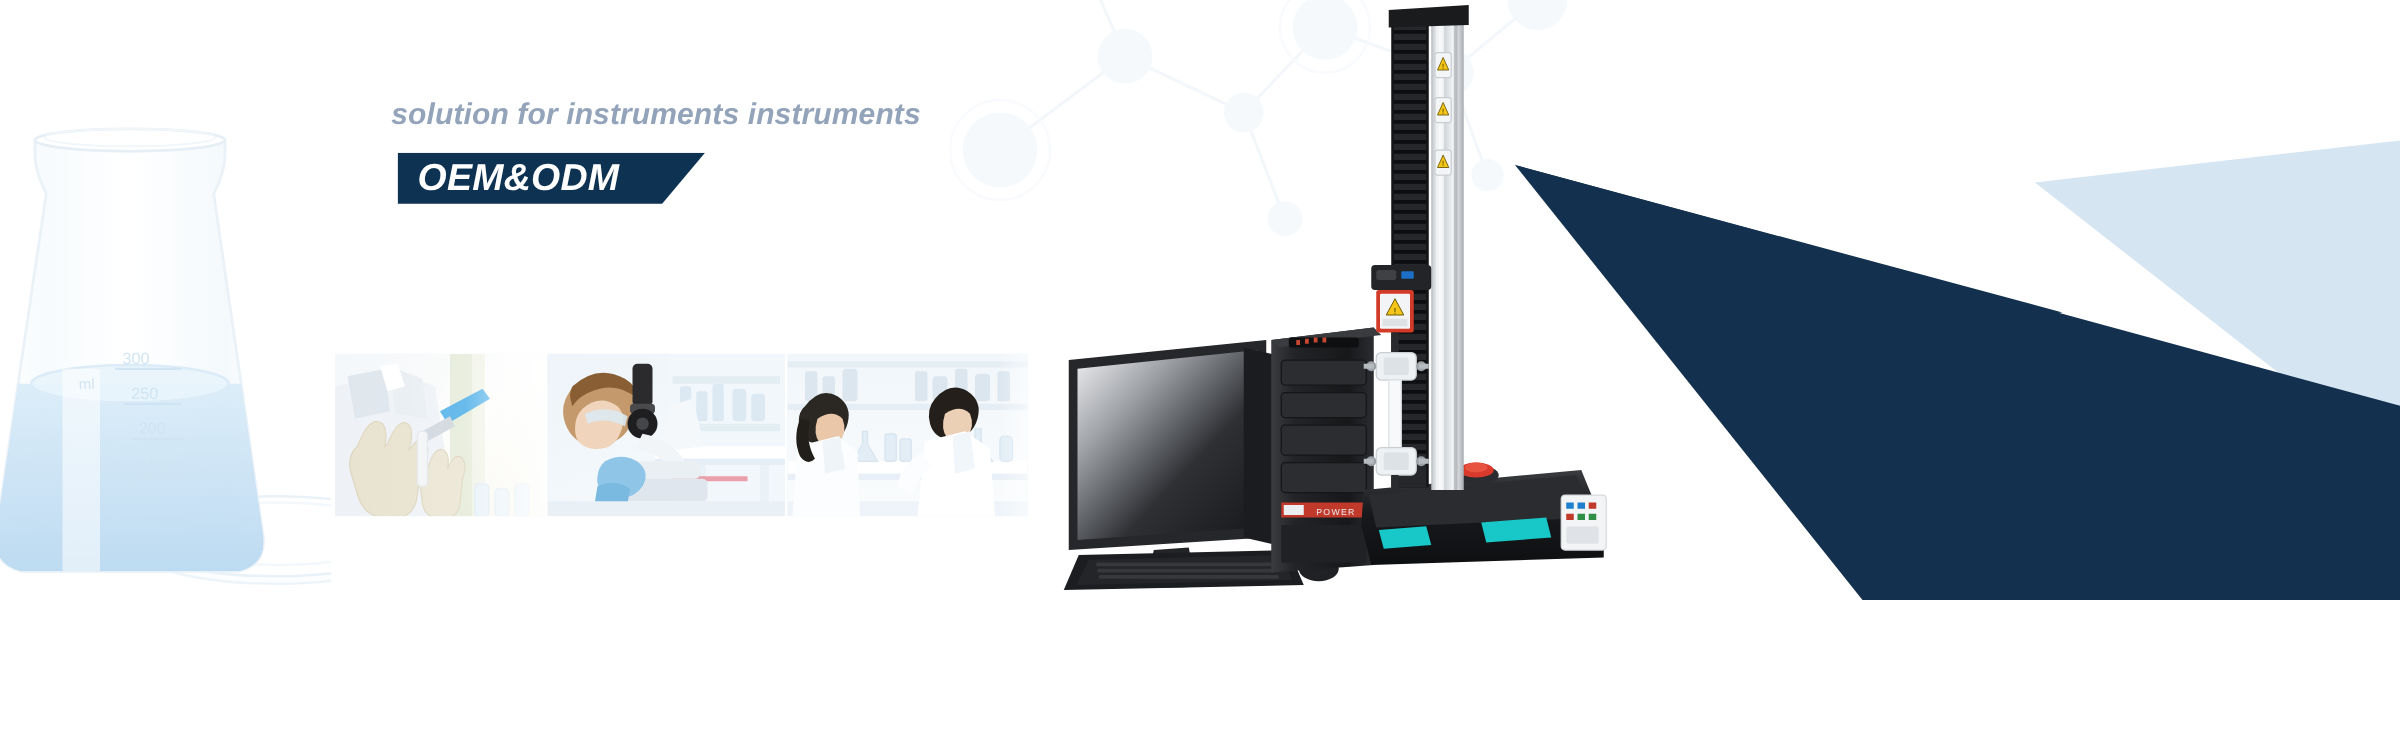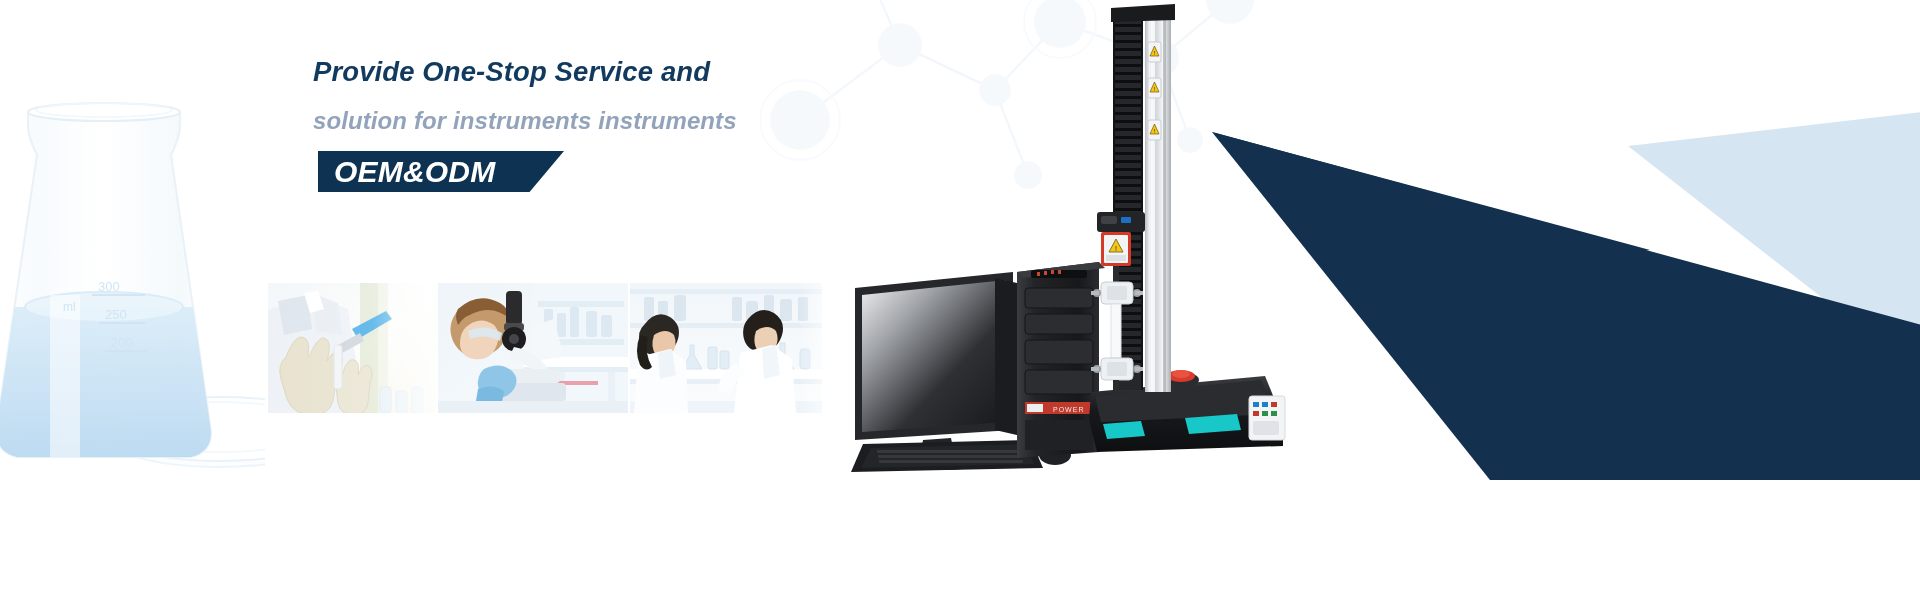--- a/index.html
+++ b/index.html
@@ -140,21 +140,20 @@
         <text x="103" y="196">300</text>
         <text x="110" y="224">250</text>
         <text x="116" y="252">200</text>
         <text x="122" y="280">150</text>
         <text x="68" y="216" font-size="12">ml</text>
       </g>
     </svg>
   </div>
 
   <div class="copy">
-    <div class="headline">Provide One-Stop Service and</div>
     <div class="subhead">solution for instruments instruments</div>
     <div class="badge-wrap">
       <div class="badge"></div>
       <div class="badge-text">OEM&amp;ODM</div>
     </div>
   </div>
 
   <div class="photostrip">
 
     <div class="photo p1">

